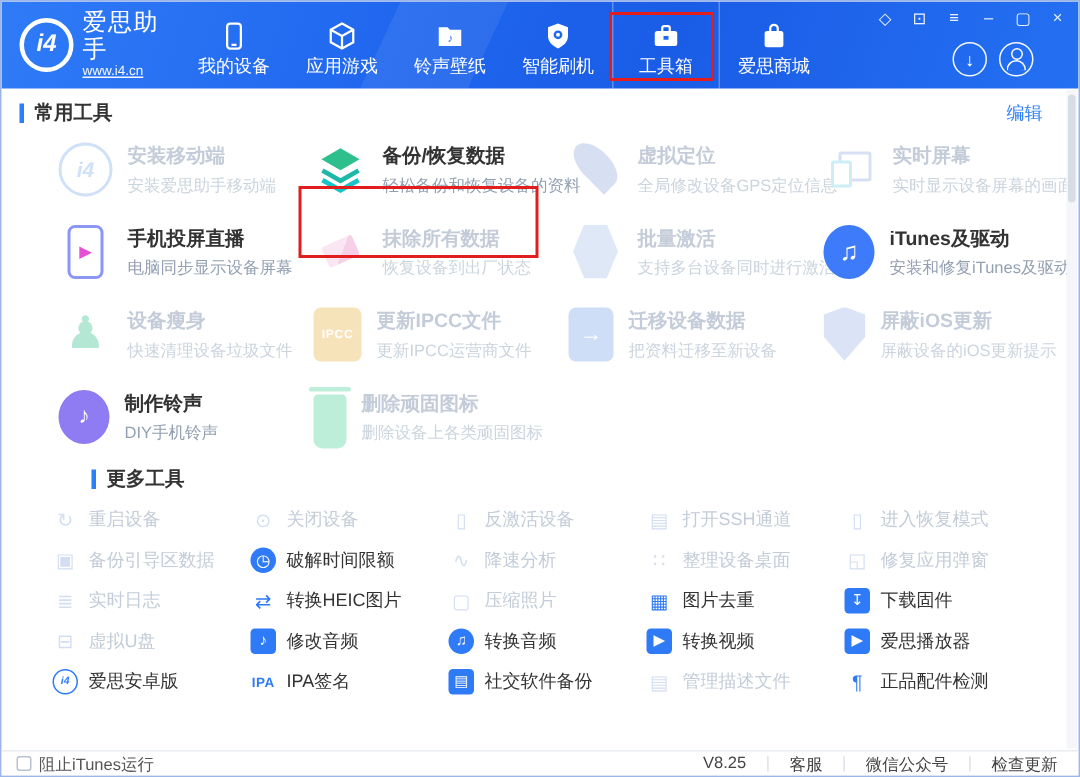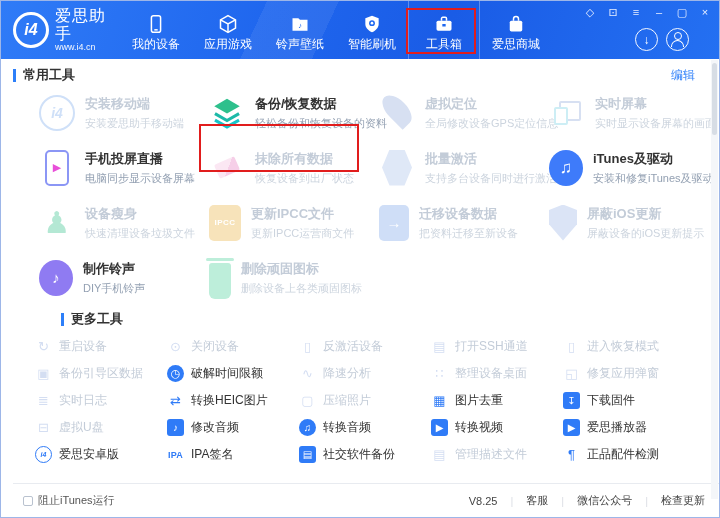--- a/index.html
+++ b/index.html
@@ -7,21 +7,21 @@
   .window { position:relative; width:720px; height:518px; background:#fff; border:1px solid #9db6e8; overflow:hidden; }
 
   
   .header { position:relative; height:58px; background:linear-gradient(108deg,#2f7bf7 0%,#1f66ee 38%,#1a5ce6 62%,#2470f2 100%); display:flex; color:#fff; }
   .header::before { content:""; position:absolute; left:180px; top:0; width:260px; height:58px;
      background:linear-gradient(115deg, transparent 30%, rgba(255,255,255,.07) 30%, rgba(255,255,255,.07) 55%, transparent 55%); pointer-events:none; }
   .logo { width:119px; display:flex; align-items:center; padding-left:12px; }
   .logo-badge { width:36px; height:36px; border:3px solid #fff; border-radius:50%; display:flex; align-items:center; justify-content:center; font-weight:bold; font-style:italic; font-size:16px; flex:none; }
   .logo-text { margin-left:6px; line-height:1.1; }
   .logo-title { font-size:16px; font-weight:normal; letter-spacing:1px; }
-  .logo-url { font-size:9px; opacity:.95; }
+  .logo-url { font-size:9px; opacity:.95;text-decoration:underline; }
   .nav { display:flex; }
   .nav-item { width:72px; display:flex; flex-direction:column; align-items:center; justify-content:center; cursor:pointer; padding-top:4px; }
   .nav-item .nicon { height:24px; display:flex; align-items:center; justify-content:center; }
   .nav-item .nlabel { font-size:12px; margin-top:0; white-space:nowrap;text-align:right; }
   .nav-item.active { border-left:1px solid rgba(255,255,255,.30); border-right:1px solid rgba(255,255,255,.30); }
   .win-controls { position:absolute; top:5px; right:8px; display:flex; gap:11px; font-size:11px; color:#e8efff; }
   .win-controls span { cursor:pointer; width:12px; text-align:center; }
   .header-circles { position:absolute; top:27px; right:30px; display:flex; gap:8px; }
   .hcircle { width:23px; height:23px; border:1.5px solid rgba(255,255,255,.95); border-radius:50%; display:flex; align-items:center; justify-content:center; font-size:12px; cursor:pointer; position:relative; }
   .person::before { content:""; width:6px; height:6px; border:1.5px solid #fff; border-radius:50%; position:absolute; top:3px; }
@@ -81,21 +81,21 @@
   .mt .mi { width:17px; height:17px; margin-right:7px; display:flex; align-items:center; justify-content:center; font-size:13px; color:#2f7bf7; flex:none; }
   .mt.dis { color:#c3ccd8; }
   .mt.dis .mi { color:#d4def2; }
   .mi.bgc { background:#2f7bf7; border-radius:50%; color:#fff; font-size:10px; }
   .mi.bgs { background:#2f7bf7; border-radius:3px; color:#fff; font-size:10px; }
   .mi.clock { background:#2f7bf7; border-radius:50%; color:#fff; font-size:11px; }
   .mi.circ { border:1.5px solid #2f7bf7; border-radius:50%; font-size:7px; font-weight:bold; font-style:italic; }
   .mi.txt { font-size:9px; font-weight:bold; letter-spacing:.3px; width:auto; min-width:17px; }
 
   
-  .status-bar { position:absolute; left:12px; right:0; bottom:0; height:34px; border-top:1px solid #e8ebf0; display:flex; align-items:center; padding:0 14px 0 10px; font-size:11px; color:#555; background:#fff; }
+  .status-bar { position:absolute; left:0; right:0; bottom:0; height:17px; border-top:1px solid #e8ebf0; display:flex; align-items:center; padding:0 14px 0 10px; font-size:11px; color:#555; background:#fff; }
   .cb { width:10px; height:10px; border:1px solid #b9c2cf; border-radius:2px; margin-right:5px; background:#fff; cursor:pointer; }
   .sb-right { margin-left:auto; display:flex; align-items:center; gap:13px; color:#444; }
   .sb-sep { color:#dcdfe5; }
   .sb-link { cursor:pointer; }
 
   
   .red-box { position:absolute; border:2px solid #e11d1d; pointer-events:none; z-index:5; }
   .rb-nav { left:405px; top:7px; width:70px; height:46px; }
   .rb-backup { left:198px; top:123px; width:160px; height:48px; }
   .scrollbar { position:absolute; right:1px; top:59px; bottom:18px; width:7px; background:#f4f6f9; }

